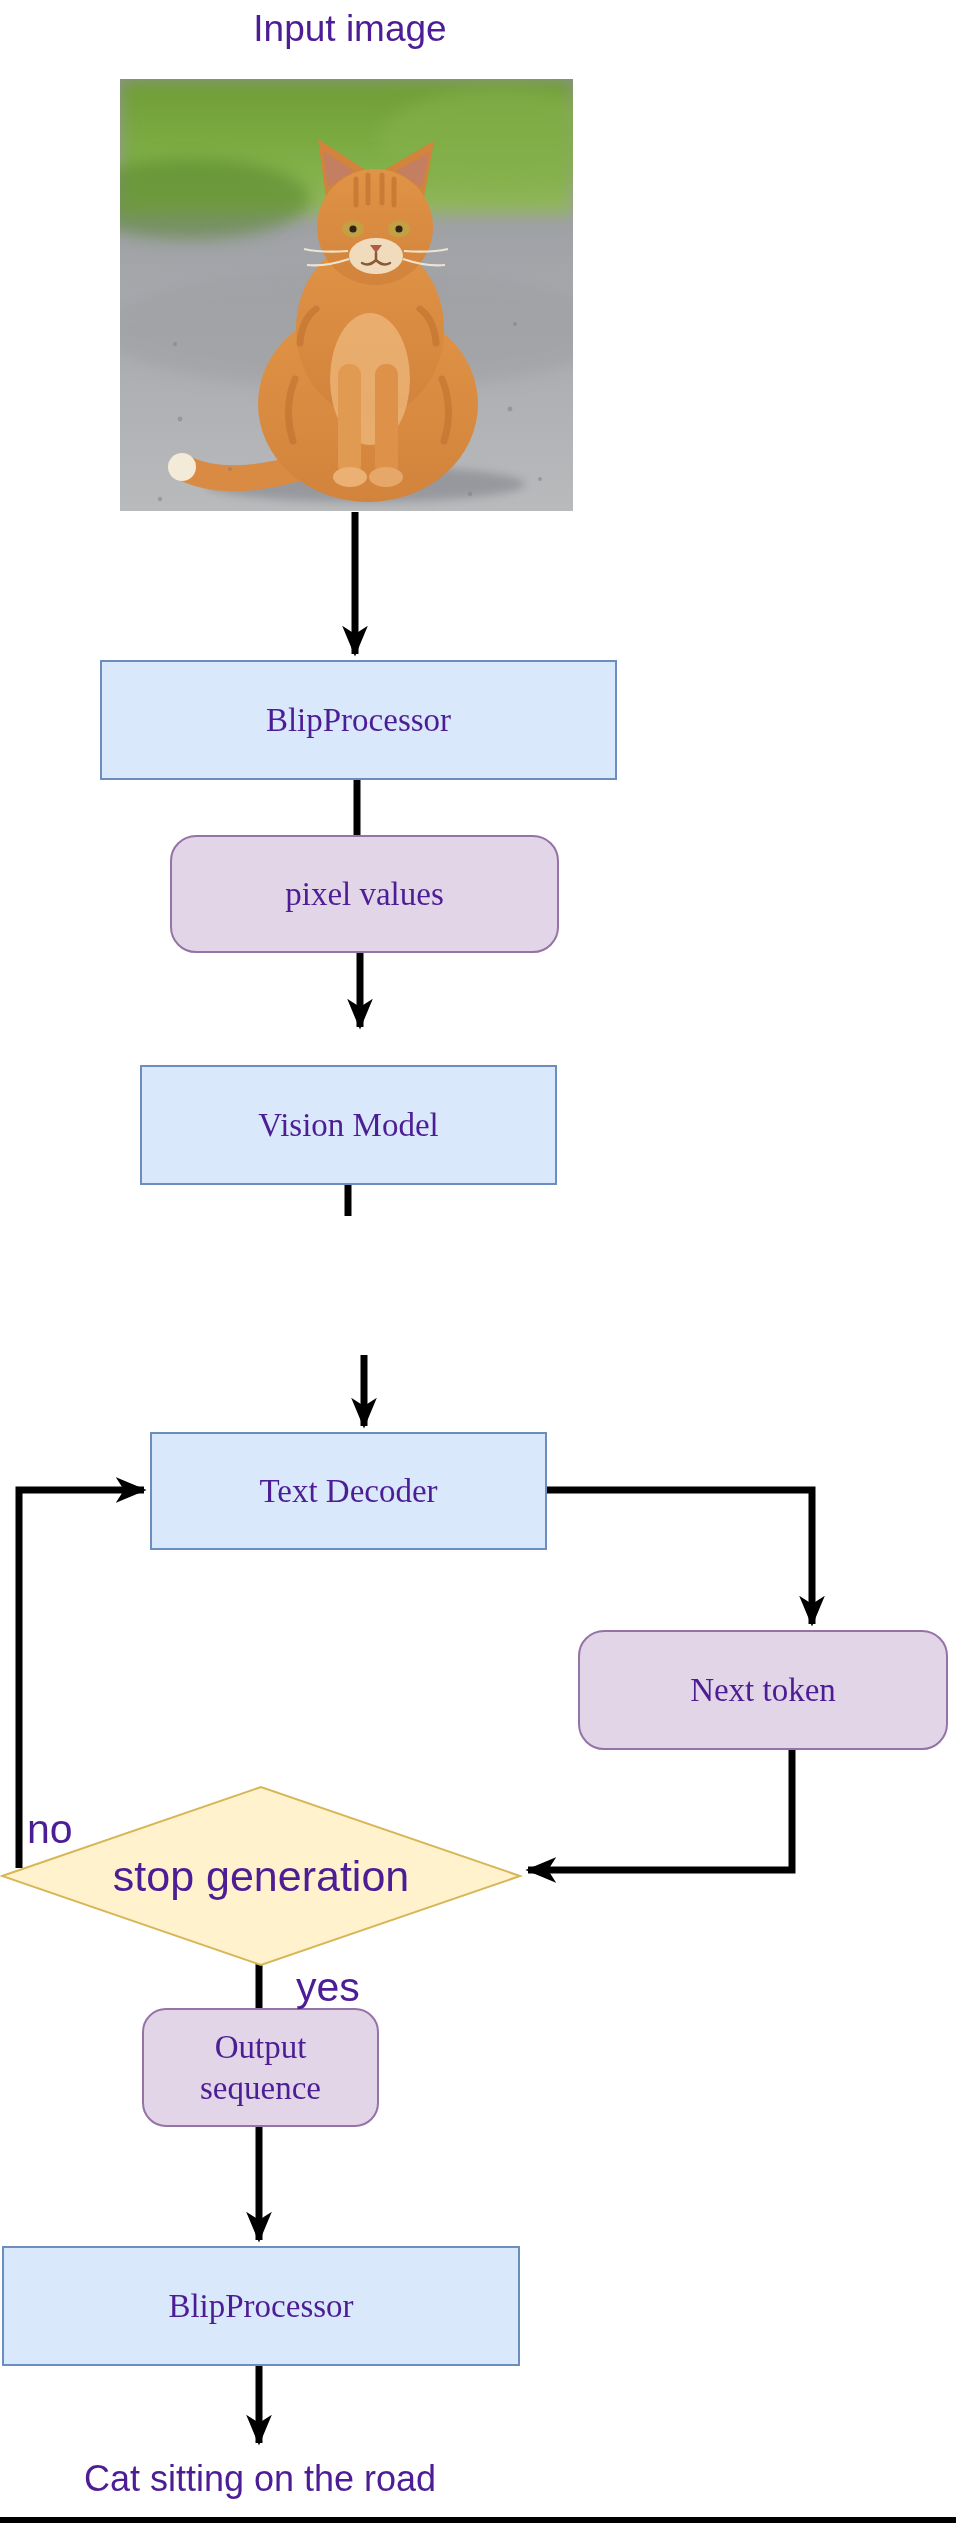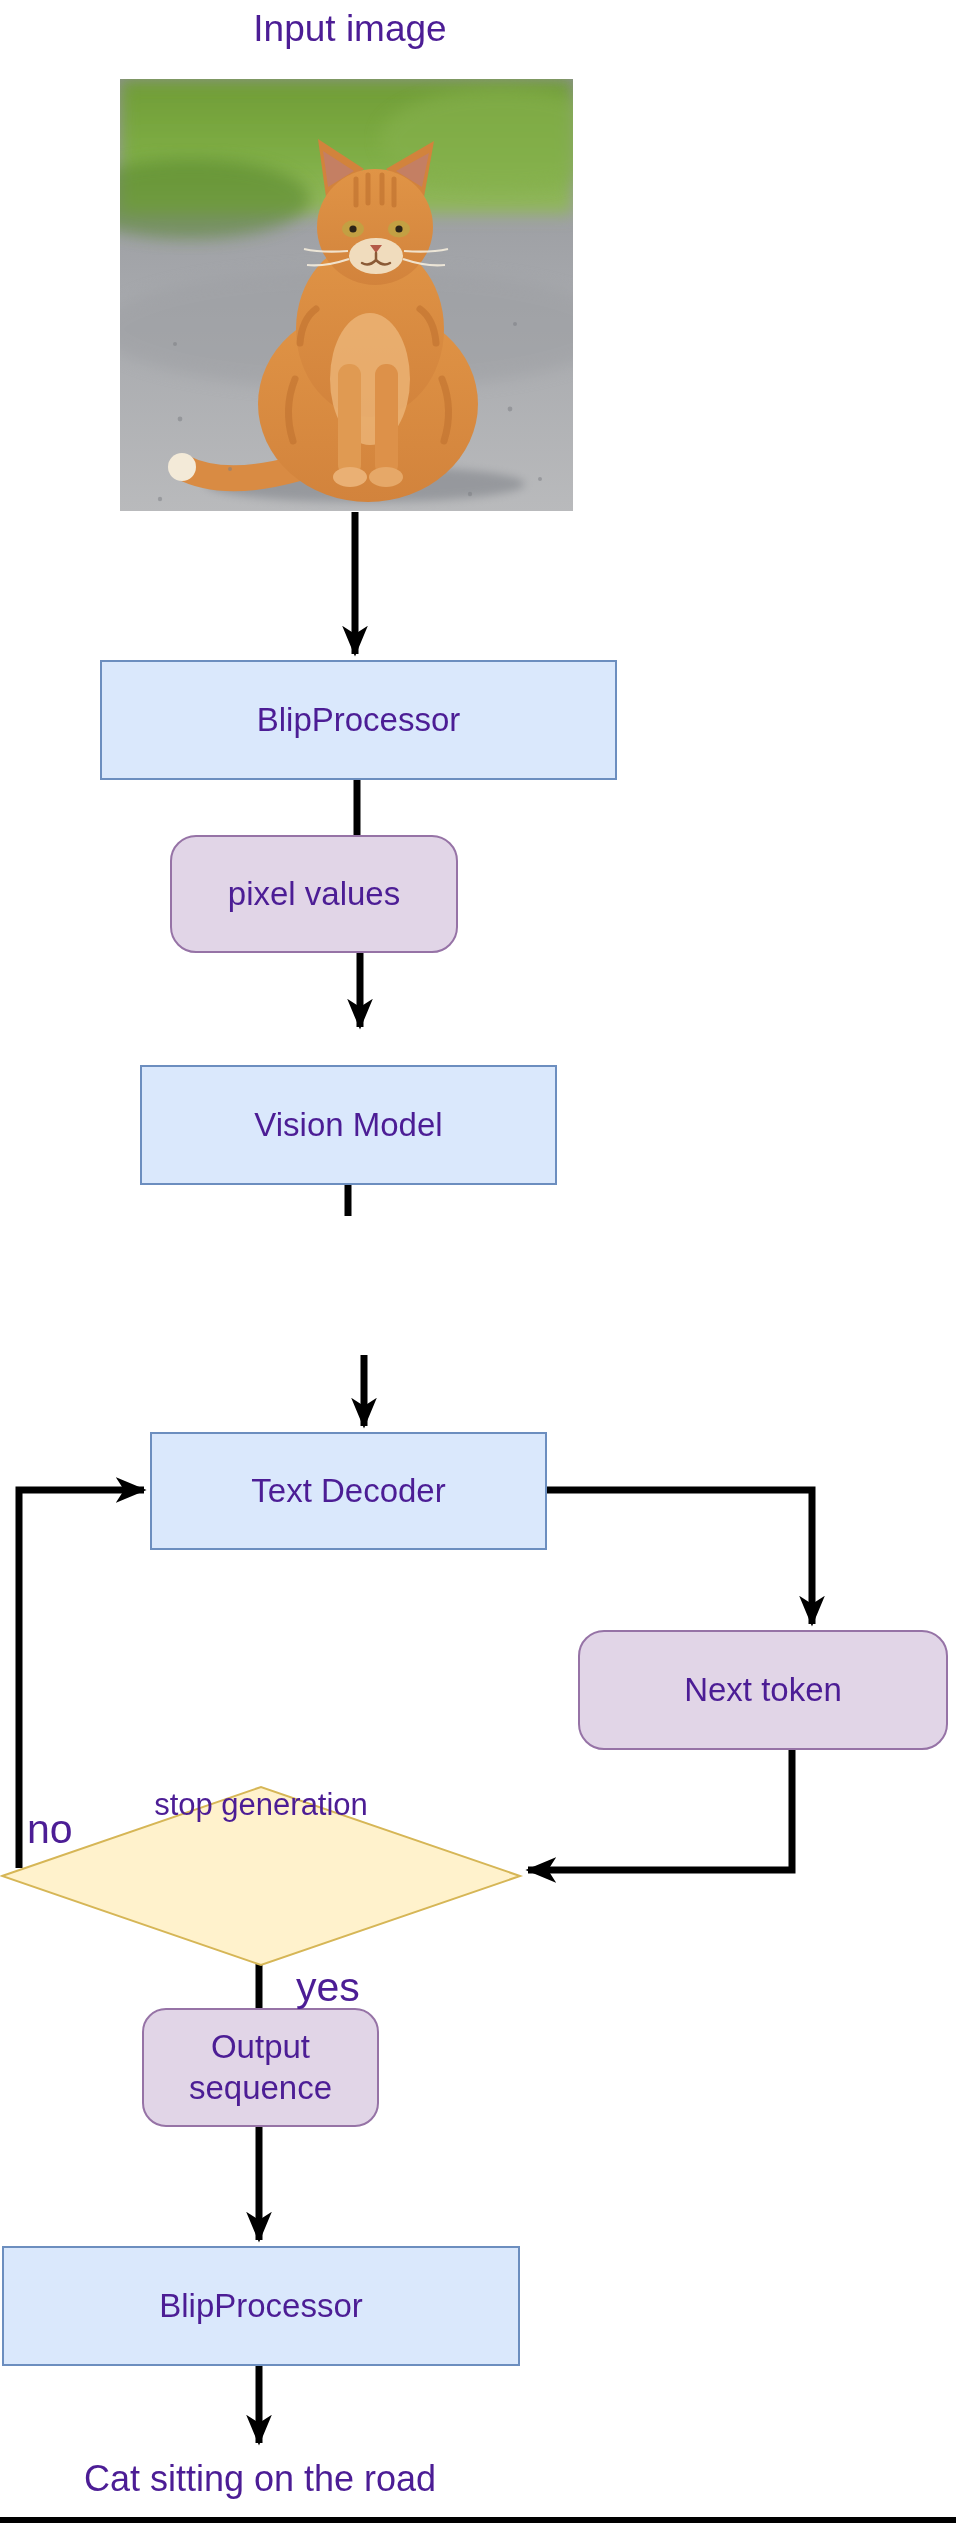--- a/index.html
+++ b/index.html
@@ -3,28 +3,28 @@
 <meta charset="utf-8">
 <style>
   html,body{margin:0;padding:0;background:#ffffff;}
   #stage{
     position:relative;width:956px;height:2527px;background:#ffffff;overflow:hidden;
     font-family:"Liberation Sans", sans-serif;color:#4c1d95;
   }
   .abs{position:absolute;}
   .node{
     position:absolute;display:flex;align-items:center;justify-content:center;
-    text-align:center;font-size:33px;line-height:1.22;box-sizing:border-box;
+    text-align:center;font-size:33px;line-height:1.22;box-sizing:border-box;font-family:Liberation Serif, serif;
   }
   .proc{background:#dae8fc;border:2px solid #6c8ebf;}
   .data{background:#e1d5e7;border:2px solid #9673a6;border-radius:26px;}
   #title{left:0px;top:8px;width:700px;text-align:center;font-size:37px;}
   #caption{left:0px;top:2458px;width:520px;text-align:center;font-size:36px;}
   #edge-layer{position:absolute;left:0;top:0;}
-  #diamond-label{left:2px;top:1787px;width:518px;height:178px;display:flex;align-items:flex-start;justify-content:center;font-size:31px;}
+  #diamond-label{left:2px;top:1787px;width:518px;height:178px;display:flex;align-items:center;justify-content:center;font-size:43px;}
   .edgelbl{position:absolute;font-size:41px;}
   #no-label{left:27px;top:1806px;}
   #yes-label{left:296px;top:1964px;}
   #bottom-rule{left:0;top:2517px;width:956px;height:6px;background:#000;}
 </style>
 </head>
 <body>
 
 <div id="stage">
 
@@ -120,21 +120,21 @@
         <circle cx="40" cy="420" r="2.2"></circle>
       <circle cx="395" cy="245" r="2"></circle>
         <circle cx="55" cy="265" r="2"></circle>
     </g>
   </svg>
 
   <div class="node proc" style="left:100px;top:660px;width:517px;height:120px">
     <span>BlipProcessor</span>
   </div>
 
-  <div class="node data" style="left:170px;top:835px;width:288px;height:118px">
+  <div class="node data" style="left:170px;top:835px;width:389px;height:118px">
     <span>pixel values</span>
   </div>
 
   <div class="node proc" style="left:140px;top:1065px;width:417px;height:120px">
     <span>Vision Model</span>
   </div>
 
 
   <div class="node proc" style="left:150px;top:1432px;width:397px;height:118px">
     <span>Text Decoder</span>

